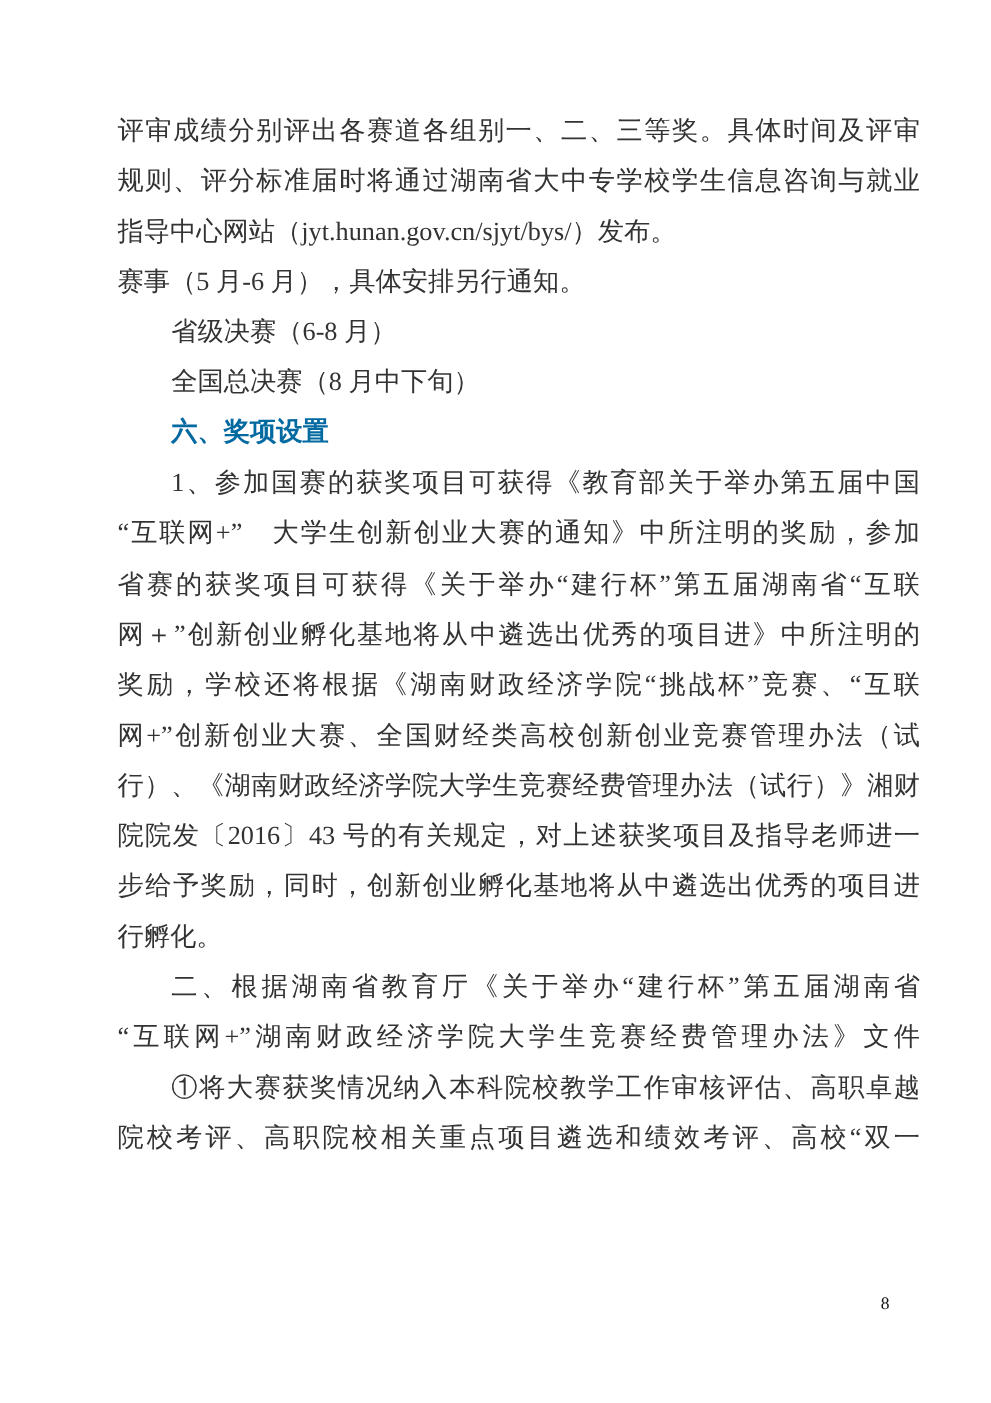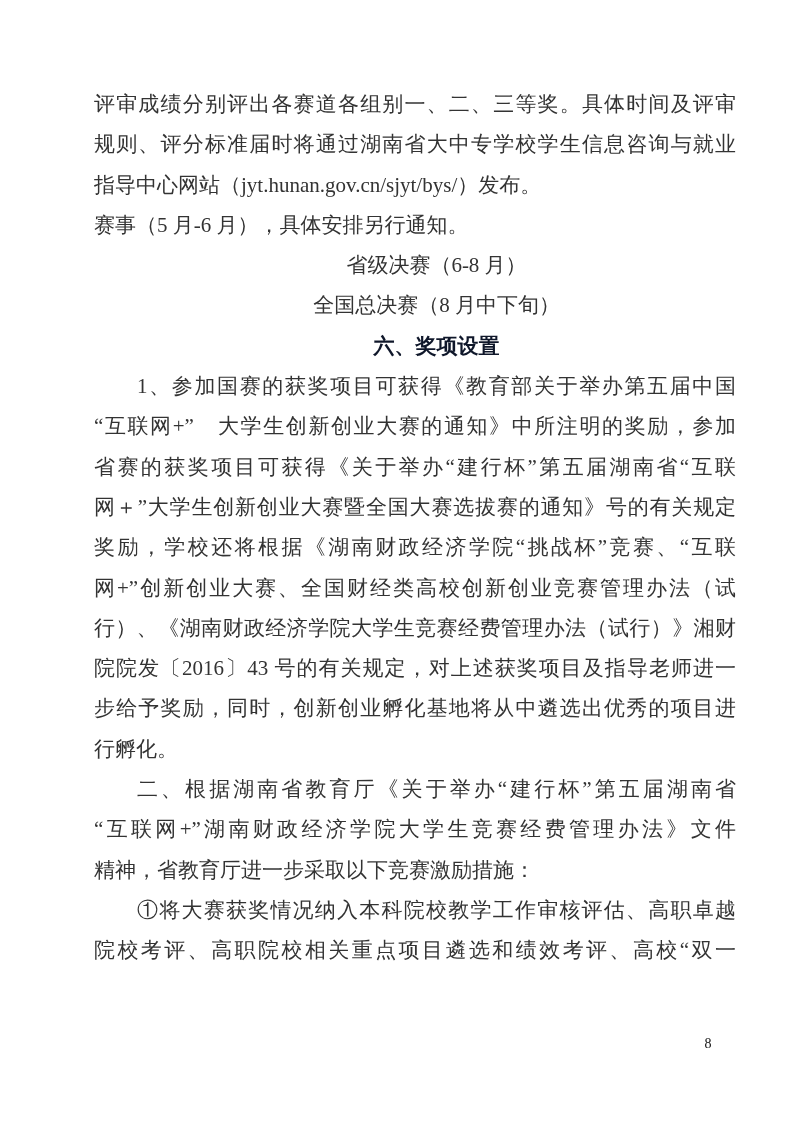--- a/index.html
+++ b/index.html
@@ -39,27 +39,26 @@
   }
   
   .j {
     white-space: normal;
     text-align: justify;
     text-align-last: justify;
   }
   
   .ind {
     text-indent: 43px;
-    text-align: center;
   }
   
   .heading {
     font-family: "Liberation Sans", "DejaVu Sans", sans-serif;
     font-weight: 700;
-    color: #0f172a;
+    color: #0369a1;
   }
   .pagenum {
     position: absolute;
     left: 696px;
     top: 1034px;
     width: 24px;
     text-align: center;
     font-size: 14px;
     line-height: 20px;
     color: #111111;
@@ -74,27 +73,26 @@
     <div class="ln j">评审成绩分别评出各赛道各组别一、二、三等奖。具体时间及评审</div>
     <div class="ln j">规则、评分标准届时将通过湖南省大中专学校学生信息咨询与就业</div>
     <div class="ln">指导中心网站（jyt.hunan.gov.cn/sjyt/bys/）发布。</div>
     <div class="ln">赛事（5 月-6 月），具体安排另行通知。</div>
     <div class="ln ind">省级决赛（6-8 月）</div>
     <div class="ln ind">全国总决赛（8 月中下旬）</div>
     <div class="ln ind heading">六、奖项设置</div>
     <div class="ln j ind">1、参加国赛的获奖项目可获得《教育部关于举办第五届中国</div>
     <div class="ln j">“互联网+”　大学生创新创业大赛的通知》中所注明的奖励，参加</div>
     <div class="ln j">省赛的获奖项目可获得《关于举办“建行杯”第五届湖南省“互联</div>
-    <div class="ln j">网＋”大学生创新创业大赛暨全国大赛选拔赛的通知》号的有关规定</div>
+    <div class="ln j">网＋”创新创业孵化基地将从中遴选出优秀的项目进》中所注明的</div>
     <div class="ln j">奖励，学校还将根据《湖南财政经济学院“挑战杯”竞赛、“互联</div>
     <div class="ln j">网+”创新创业大赛、全国财经类高校创新创业竞赛管理办法（试</div>
     <div class="ln j">行）、《湖南财政经济学院大学生竞赛经费管理办法（试行）》湘财</div>
     <div class="ln j">院院发〔2016〕43 号的有关规定，对上述获奖项目及指导老师进一</div>
     <div class="ln j">步给予奖励，同时，创新创业孵化基地将从中遴选出优秀的项目进</div>
     <div class="ln">行孵化。</div>
     <div class="ln j ind">二、根据湖南省教育厅《关于举办“建行杯”第五届湖南省</div>
     <div class="ln j">“互联网+”湖南财政经济学院大学生竞赛经费管理办法》文件</div>
-    <div class="ln">精神，省教育厅进一步采取以下竞赛激励措施：</div>
     <div class="ln j ind">①将大赛获奖情况纳入本科院校教学工作审核评估、高职卓越</div>
     <div class="ln j">院校考评、高职院校相关重点项目遴选和绩效考评、高校“双一</div>
   </div>
   <div class="pagenum">8</div>
 </div>
 
 </body></html>

